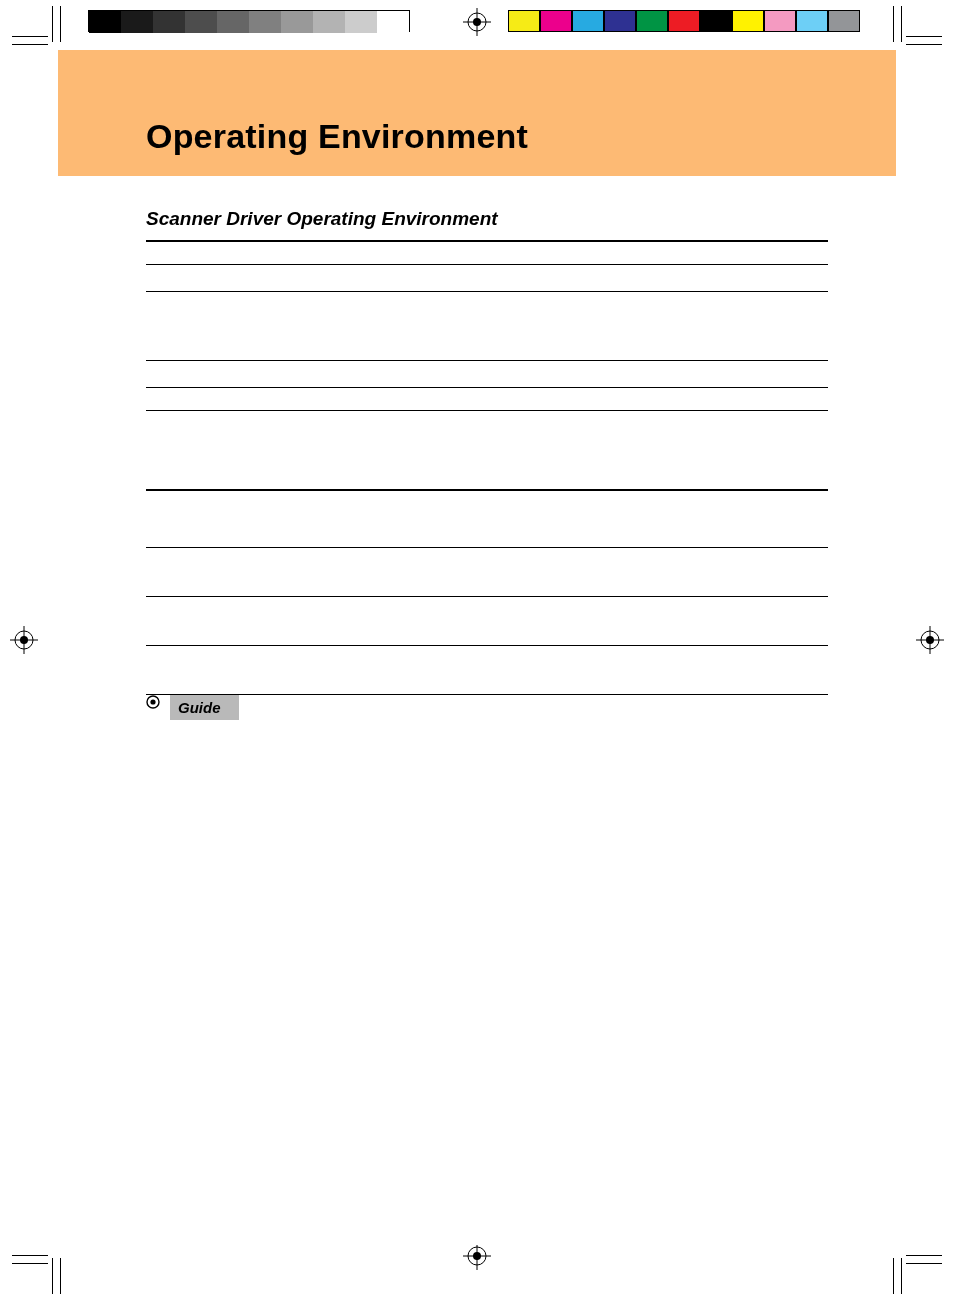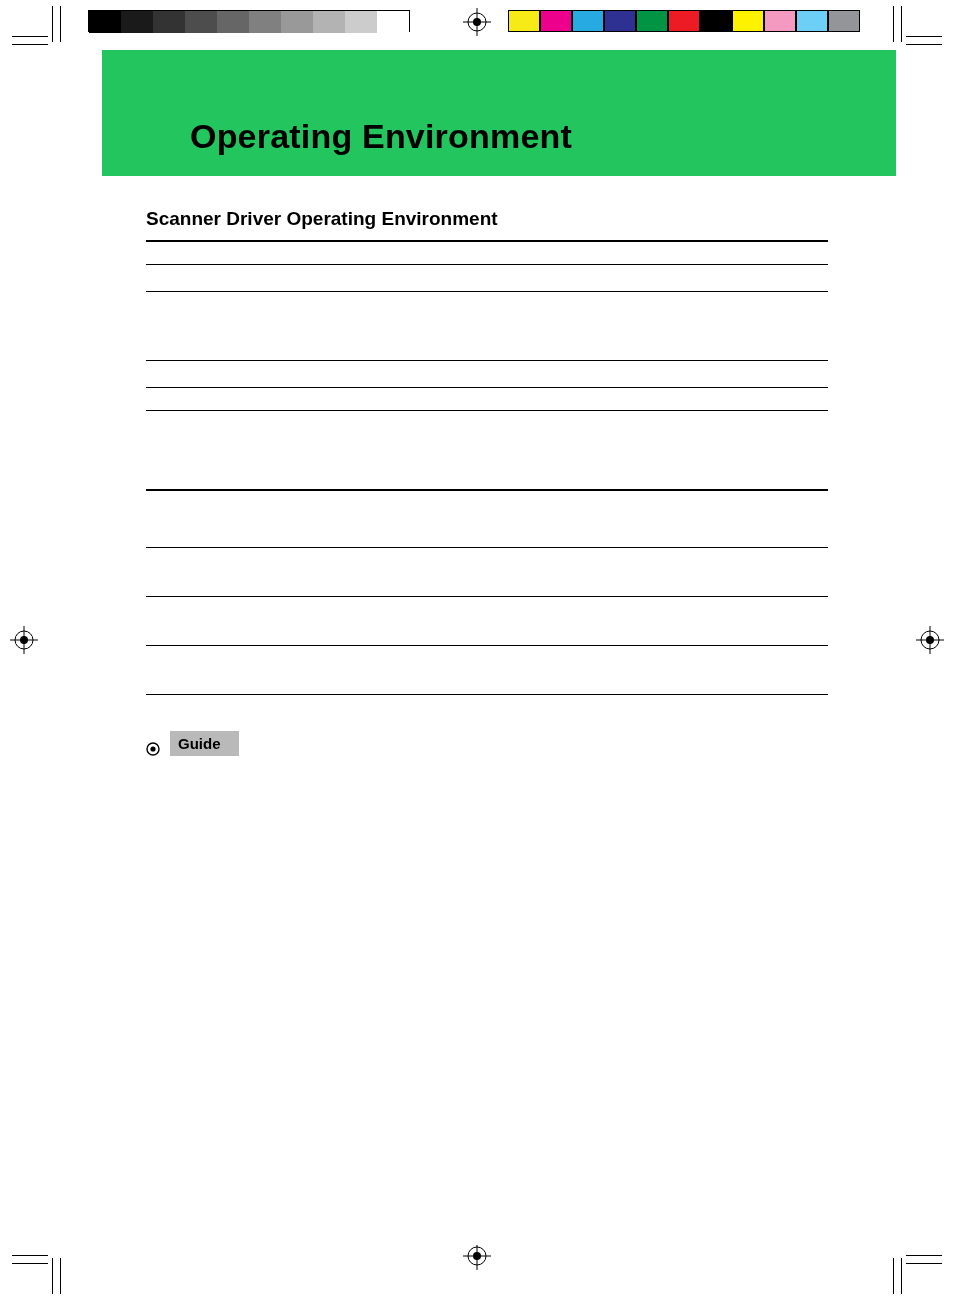--- a/index.html
+++ b/index.html
@@ -16,38 +16,38 @@
 
   
   .bar-row { position: absolute; display: flex; top: 10px; height: 22px; }
   .bar-row .sw { width: 32px; height: 22px; border: 0; }
   .bar-row.color .sw { outline: 1px solid #000; outline-offset: -1px; }
 
   
   .page { position: absolute; left: 58px; top: 50px; width: 838px; height: 1195px; background: #fff; }
 
   
-  .title-banner { background: #22c55e; height: 126px; display: flex; align-items: flex-end; padding: 0 0 20px 88px; margin-left: 44px; }
+  .title-banner { background: #fdba74; height: 126px; display: flex; align-items: flex-end; padding: 0 0 20px 88px; }
   .title-banner h1 { font-size: 34px; font-weight: bold; color: #000; letter-spacing: 0.2px; }
 
-  .content { padding: 24px 68px 0 88px; }
+  .content { padding: 24px 68px 0 88px; font-style: italic; }
 
   h2.section { font-size: 19px; font-weight: bold; color: #000; margin: 8px 0 10px 0; }
 
   .ruled-block { border-top: 1.2px solid #000; }
   .ruled-block .line { border-top: 1px solid #000; height: 0; }
   .ruled-block .gap-s { height: 22px; }
   .ruled-block .gap-m { height: 26px; }
   .ruled-block .gap-l { height: 48px; }
   .ruled-block .gap-xl { height: 56px; }
   .ruled-block .gap-xxl { height: 68px; }
 
   .hr-heavy { border-top: 1.6px solid #000; height: 0; }
 
-  .guide-row { display: flex; align-items: flex-end; gap: 10px; margin-top: 36px; }
+  .guide-row { display: flex; align-items: flex-start; gap: 10px; }
   .bullet-icon { width: 14px; height: 14px; }
   .guide-label { background: #b9b9b9; display: inline-block; padding: 4px 18px 4px 8px; font-weight: bold; font-size: 15px; color: #000; }
 
   .spacer-xl { height: 78px; }
 </style>
 </head>
 <body>
 
 <div class="crop h" style="left:12px; top:44px;"></div>
 <div class="crop v" style="left:52px; top:6px;"></div>

